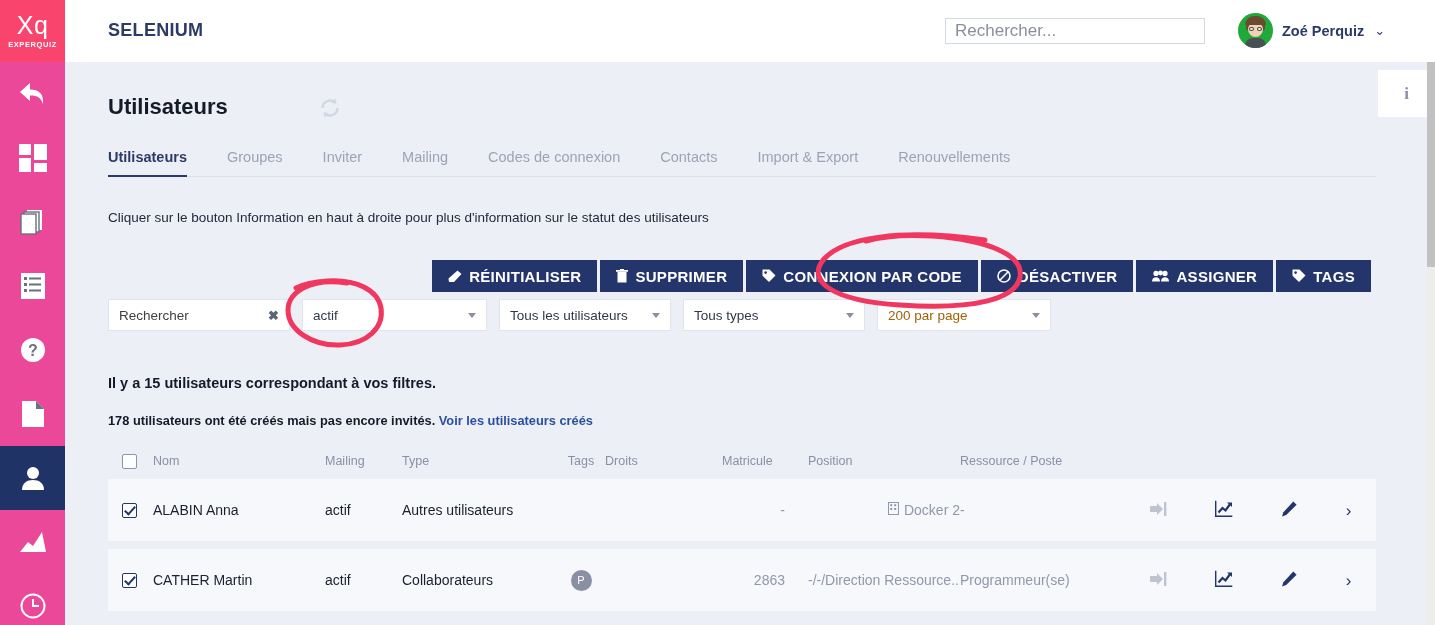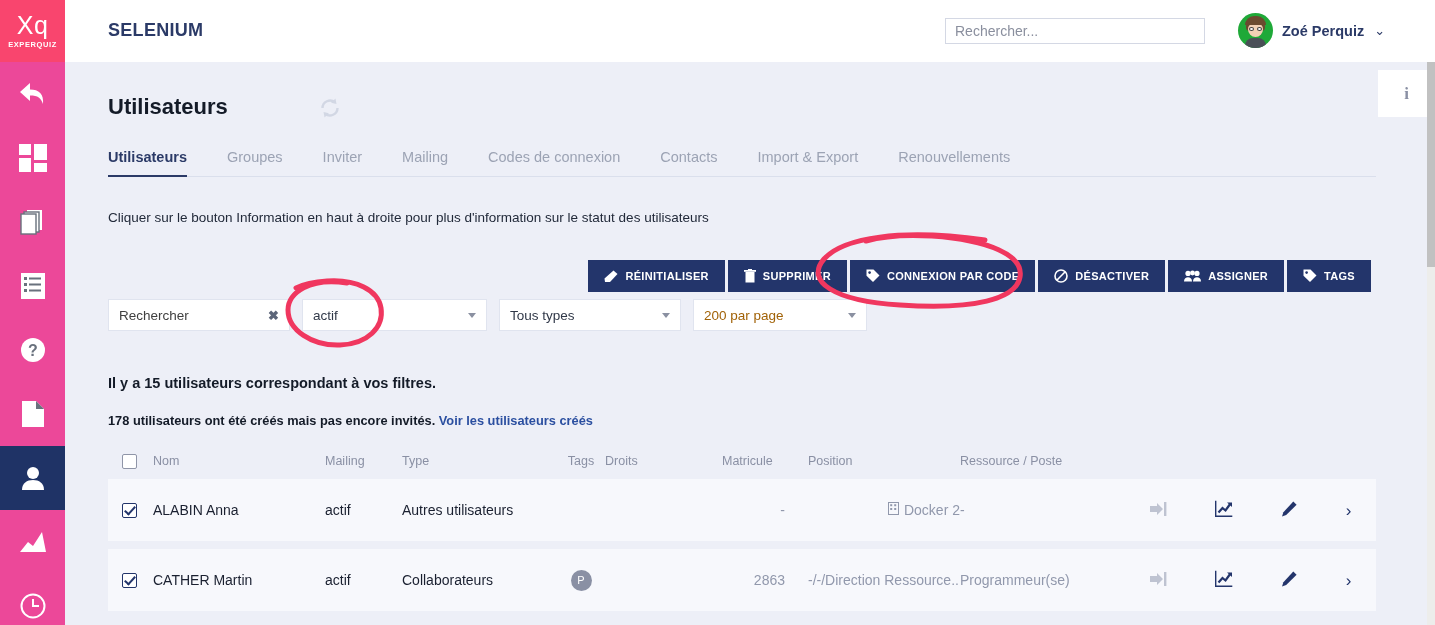--- a/index.html
+++ b/index.html
@@ -36,21 +36,21 @@
     position: absolute; left: 65px; top: 0; width: 1370px; height: 62px;
     background: #ffffff;
   }
   .brand {
     position: absolute; left: 43px; top: 20px;
     font-size: 18px; font-weight: bold; color: #2B3A67; letter-spacing: .3px;
   }
   .search-top {
     position: absolute; left: 880px; top: 18px; width: 260px; height: 26px;
     border: 1px solid #D4D8E4; background: #fff;
-    font-size: 14px; color: #8A8F9E; padding: 0 9px;
+    font-size: 17px; color: #8A8F9E; padding: 0 9px;
     font-family: "Liberation Sans", sans-serif;
   }
   .search-top::placeholder { color: #8A8F9E; }
   .user-box {
     position: absolute; left: 1173px; top: 13px;
     display: flex; align-items: center; gap: 9px;
   }
   .avatar {
     width: 35px; height: 35px; border-radius: 50%;
     background: #1FA938; position: relative; overflow: hidden;
@@ -96,21 +96,21 @@
     font-size: 13.5px; color: #222A3A;
   }
 
   
   .actions {
     position: absolute; right: 56px; top: 198px;
     display: flex; gap: 3px;
   }
   .abtn {
     height: 32px; background: #23356B; color: #fff;
-    font-size: 11px; font-weight: bold; letter-spacing: .3px;
+    font-size: 15px; font-weight: bold; letter-spacing: .3px;
     display: flex; align-items: center; justify-content: center; gap: 7px;
     padding: 4px 16px; white-space: nowrap;
   }
   .abtn svg { display: block; }
 
   
   .filters { position: absolute; left: 43px; top: 237px; display: flex; gap: 12px; }
   .fld {
     height: 32px; background: #fff; border: 1px solid #E0E4EF;
     display: flex; align-items: center; font-size: 13.5px; color: #303848;
@@ -397,20 +397,24 @@
       </div>
     </div>
 
     <div class="filters">
       <div class="fld search">
         <span class="ph">Rechercher</span>
         <span class="clearx">✖</span>
       </div>
       <div class="fld sel w1">
         <span>actif</span>
+        <span class="arr"></span>
+      </div>
+      <div class="fld sel w2">
+        <span>Tous les utilisateurs</span>
         <span class="arr"></span>
       </div>
       <div class="fld sel w3">
         <span>Tous types</span>
         <span class="arr"></span>
       </div>
       <div class="fld sel w4">
         <span class="muted-val">200 par page</span>
         <span class="arr"></span>
       </div>

